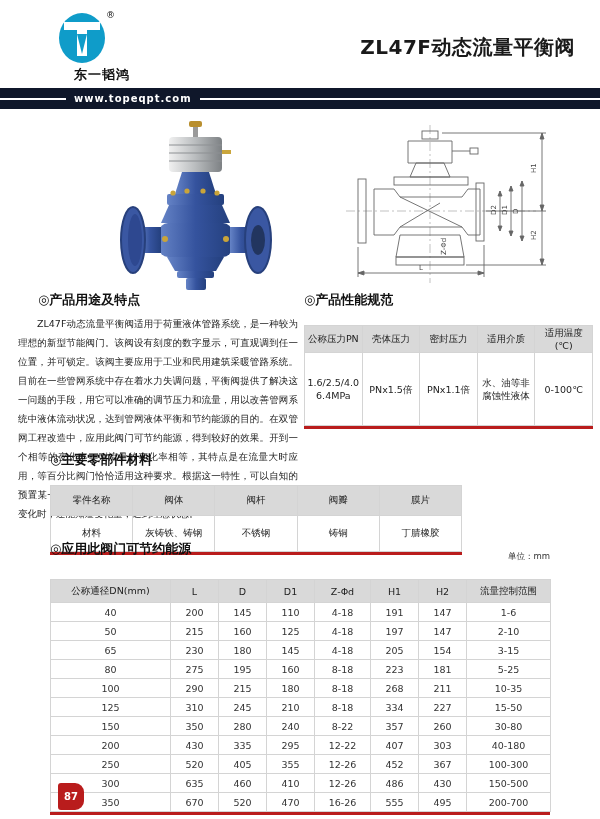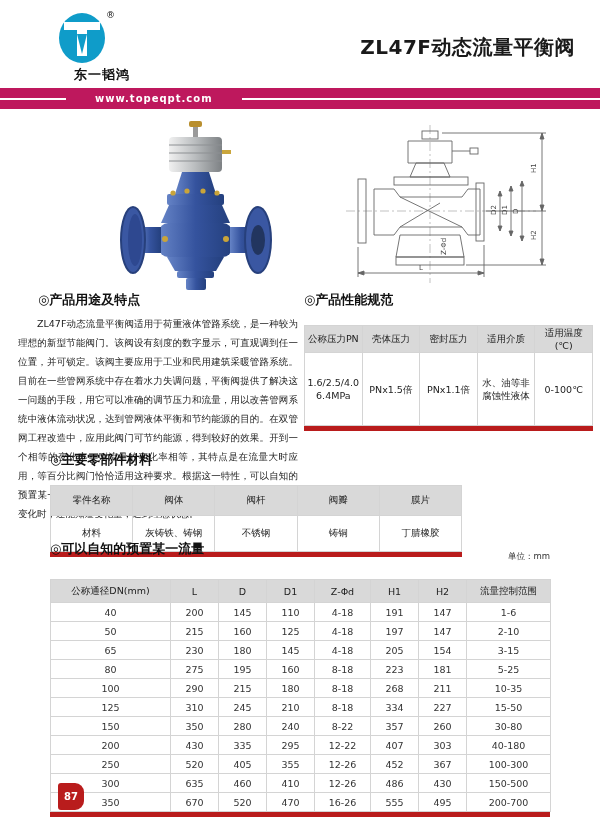--- a/index.html
+++ b/index.html
@@ -7,38 +7,38 @@
         font-family:"DejaVu Sans","Liberation Sans",sans-serif;color:#222;}
 
   
   .logo-svg{position:absolute;left:56px;top:10px;width:58px;height:56px;}
   .company-name{position:absolute;left:40px;top:66px;width:90px;text-align:right;
                 font-size:13px;font-weight:bold;color:#111;letter-spacing:1px;}
   .page-title{position:absolute;right:25px;top:34px;font-size:20px;font-weight:bold;
               color:#1a1a1a;letter-spacing:.5px;margin:0;}
 
   
-  .site-bar{position:absolute;left:0;top:88px;width:600px;height:21px;background:#be185d;
-            display:flex;align-items:center;gap:21px;}
+  .site-bar{position:absolute;left:0;top:88px;width:600px;height:21px;background:#0f172a;
+            display:flex;align-items:center;}
   .site-bar .rule{height:2px;background:#ffffff;}
   .site-bar .rule.l{width:66px;margin-right:8px;}
   .site-bar .rule.r{flex:1;margin-left:8px;}
   .site-url{color:#ffffff;font-size:10px;font-weight:bold;letter-spacing:1px;}
 
   
   .photo-svg{position:absolute;left:103px;top:121px;width:188px;height:170px;}
   .draw-svg{position:absolute;left:330px;top:123px;width:264px;height:164px;}
 
   
   h2.sec-title{font-size:13px;font-weight:bold;color:#111;margin:0 0 5px 0;}
   table.tbl{border-collapse:collapse;width:100%;table-layout:fixed;}
   table.tbl th{background:#d9d9d9;font-weight:normal;color:#222;}
   table.tbl th,table.tbl td{border:1px solid #d4d4d4;text-align:center;
        font-size:9.5px;padding:1px 2px;overflow:hidden;}
-  .blue-bottom{border-bottom:5px solid #b91c1c;margin-top:16px;}
+  .blue-bottom{border-bottom:3px solid #b91c1c;margin-top:16px;}
 
   
   .sec-usage{position:absolute;left:18px;top:291px;width:280px;}
   .sec-usage h2{margin-left:20px;}
   .sec-usage p{margin:2px 0 0 0;font-size:9.5px;line-height:19px;text-align:justify;
                text-indent:2em;color:#222;}
 
   
   .sec-perf{position:absolute;left:304px;top:291px;width:289px;}
   .sec-perf th{height:24px;font-size:9px;}
@@ -235,21 +235,21 @@
               <td>铸铜</td>
               <td>丁腈橡胶</td>
             </tr>
           </tbody>
       </table>
     </div>
   </section>
 
   <section class="sec-dims">
     <div class="dims-head">
-      <h2 class="sec-title">◎可以自知的预置某一流量</h2>
+      <h2 class="sec-title">◎应用此阀门可节约能源</h2>
       <span class="unit-label">单位：mm</span>
     </div>
     <div class="blue-bottom">
       <table class="tbl">
         <colgroup>
           <col style="width:120px">
             <col style="width:48px">
             <col style="width:48px">
             <col style="width:48px">
           <col style="width:56px">

